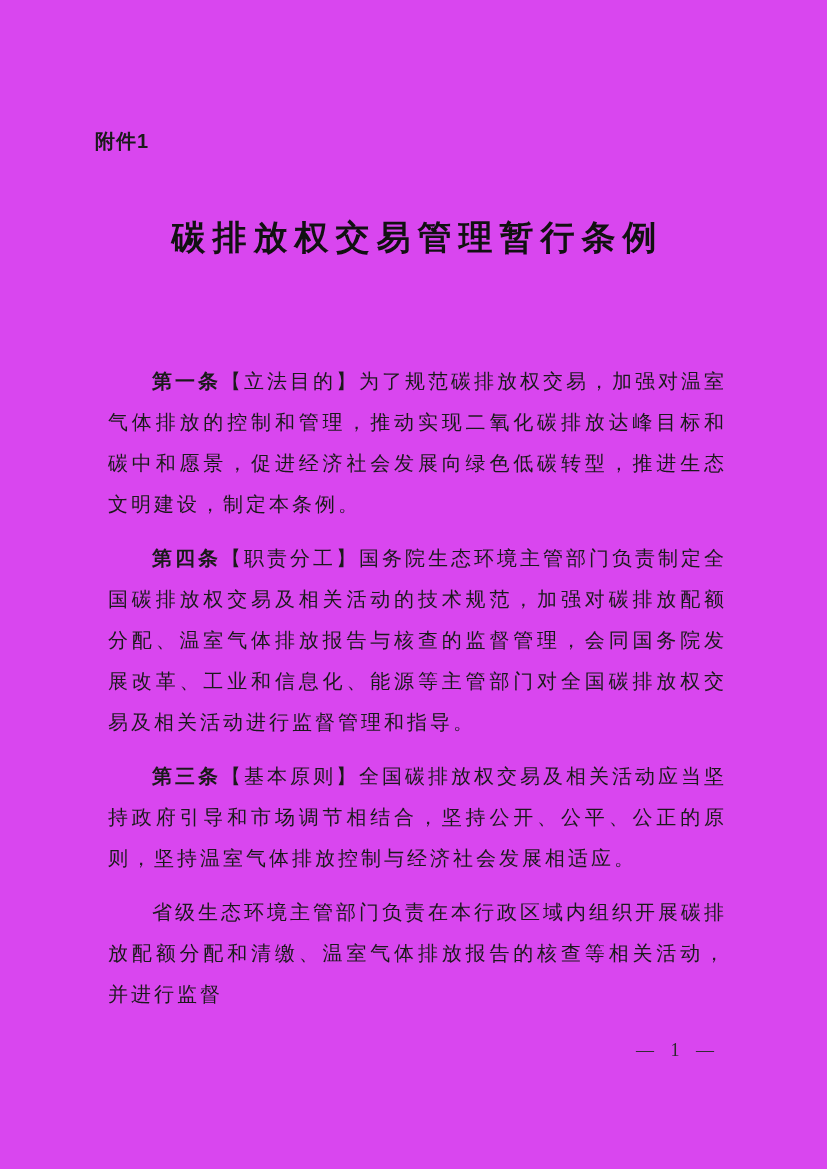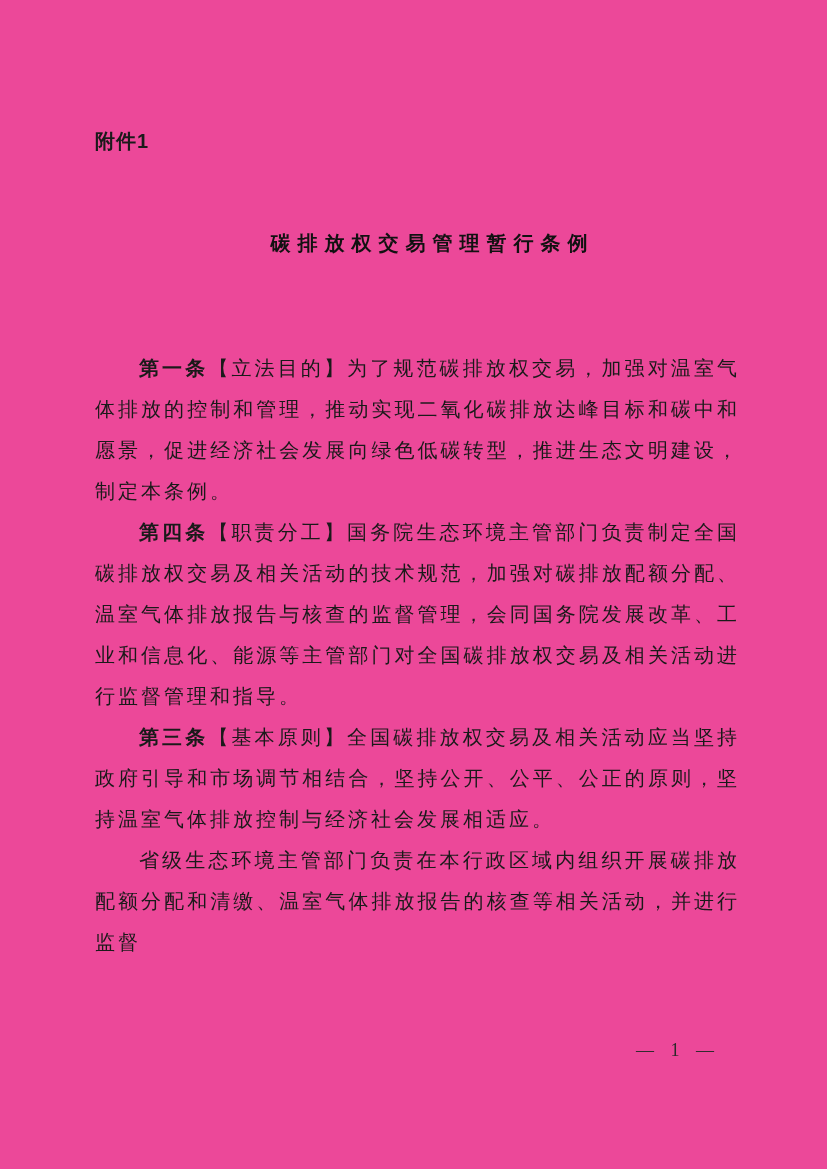--- a/index.html
+++ b/index.html
@@ -4,44 +4,44 @@
 <style>
   html, body {
     margin: 0;
     padding: 0;
     background: #ffffff;
   }
   .page {
     position: relative;
     width: 827px;
     height: 1169px;
-    background: #ec4899;
+    background: #d946ef;
     overflow: hidden;
     color: #1a1a1a;
   }
   .attachment {
     position: absolute;
     left: 95px;
     top: 128px;
     font-family: "Liberation Sans", sans-serif;
     font-weight: bold;
     font-size: 20px;
     letter-spacing: 1px;
     color: #1a1a1a;
   }
   .doc-title {
     position: absolute;
     left: 95px;
     top: 215px;
     width: 645px;
-    margin: 15px;
+    margin: 0;
     text-align: center;
     font-family: "Liberation Sans", sans-serif;
     font-weight: bold;
-    font-size: 20px;
+    font-size: 34px;
     letter-spacing: 7px;
     color: #111111;
     white-space: nowrap;
   }
   .doc-subtitle {
     position: absolute;
     left: 95px;
     top: 277px;
     width: 645px;
     text-align: center;
@@ -58,21 +58,21 @@
     width: 645px;
     font-family: "Liberation Serif", "DejaVu Serif", serif;
     font-size: 20px;
     line-height: 41px;
     letter-spacing: 3px;
     text-align: justify;
     text-justify: inter-character;
     color: #1a1a1a;
   }
   .para {
-    margin: 0;
+    margin: 13px;
     padding: 0;
     text-indent: 2.2em;
   }
   .para .term {
     font-family: "Liberation Sans", sans-serif;
     font-weight: bold;
   }
   .para .heading {
     font-weight: normal;
   }

